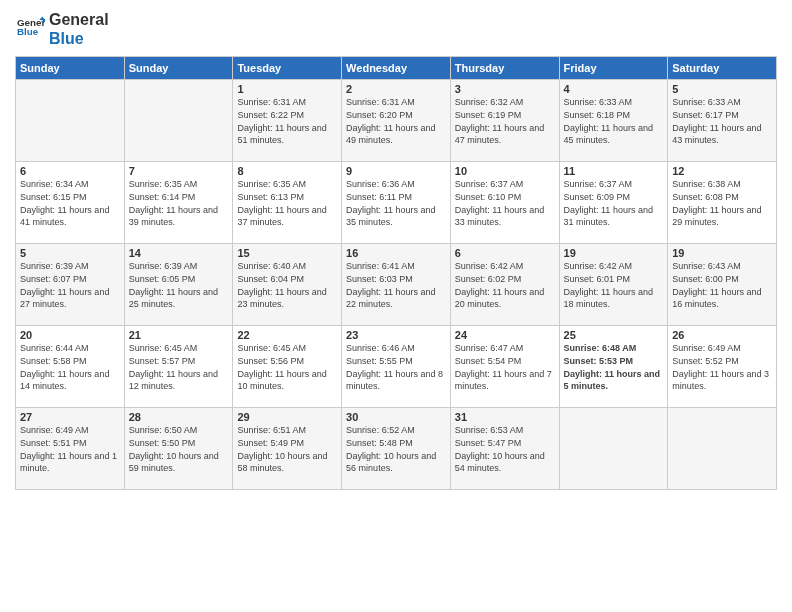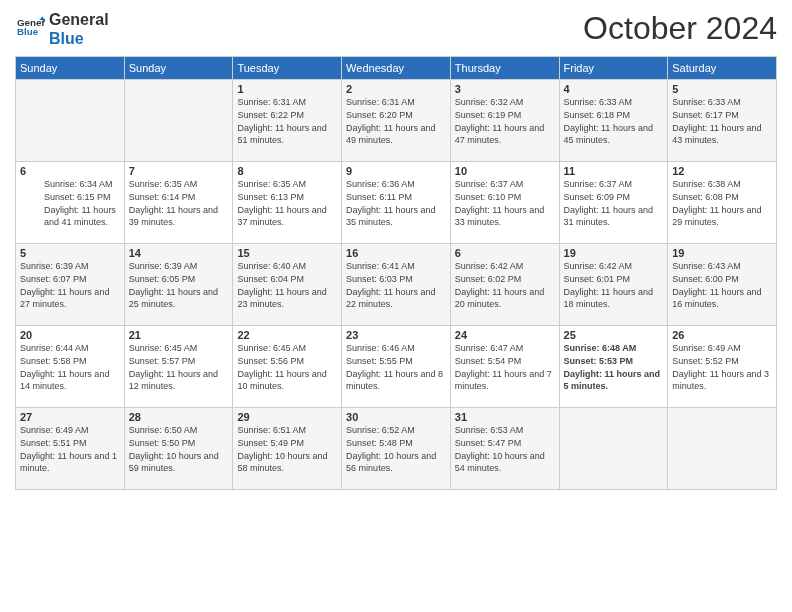--- a/index.html
+++ b/index.html
@@ -44,21 +44,21 @@
     }
     table {
       width: 100%;
       border-collapse: collapse;
       table-layout: fixed;
     }
     thead th {
       background-color: #2a6ebb;
       color: #fff;
       font-size: 11px;
-      font-weight: normal;
+      font-weight: bold;
       padding: 5px 4px;
       text-align: left;
       border: 1px solid #ccc;
     }
     tbody td {
       border: 1px solid #ccc;
       vertical-align: top;
       padding: 3px 4px;
       font-size: 9.5px;
       color: #333;
@@ -102,21 +102,20 @@
         </svg>
       </div>
       <div style="margin-left:4px;">
         <div style="font-size:16px;font-weight:bold;color:#333;line-height:1.2;">
           <span style="color:#333;">General</span>
         </div>
         <div style="font-size:16px;font-weight:bold;color:#1a6fb5;line-height:1.2;">Blue</div>
       </div>
     </div>
     <div class="title-section">
-      <div class="month-title">October 2024</div>
     </div>
   </div>
 
   <table>
     <thead>
       <tr id="header-row">
           <th>Sunday</th>
           <th>Sunday</th>
           <th>Tuesday</th>
           <th>Wednesday</th>
@@ -156,21 +155,21 @@
           <td>
             <span class="day-number">5</span>
             <div class="day-info" style="white-space: pre-line;">Sunrise: 6:33 AM
 Sunset: 6:17 PM
 Daylight: 11 hours and 43 minutes.</div>
           </td>
         </tr>
         <tr>
           <td>
             <span class="day-number">6</span>
-            <div class="day-info" style="white-space: pre-line; margin-left: 24px;">Sunrise: 6:34 AM
+            <div class="day-info" style="white-space: pre-line;">Sunrise: 6:34 AM
 Sunset: 6:15 PM
 Daylight: 11 hours and 41 minutes.</div>
           </td>
           <td>
             <span class="day-number">7</span>
             <div class="day-info" style="white-space: pre-line;">Sunrise: 6:35 AM
 Sunset: 6:14 PM
 Daylight: 11 hours and 39 minutes.</div>
           </td>
           <td>

